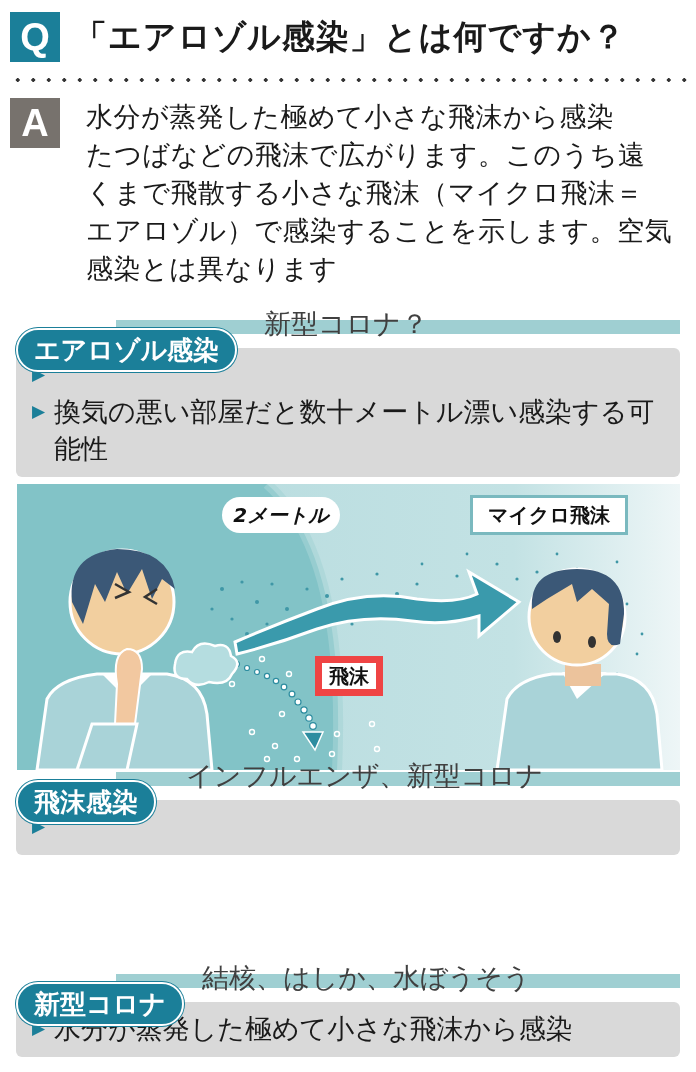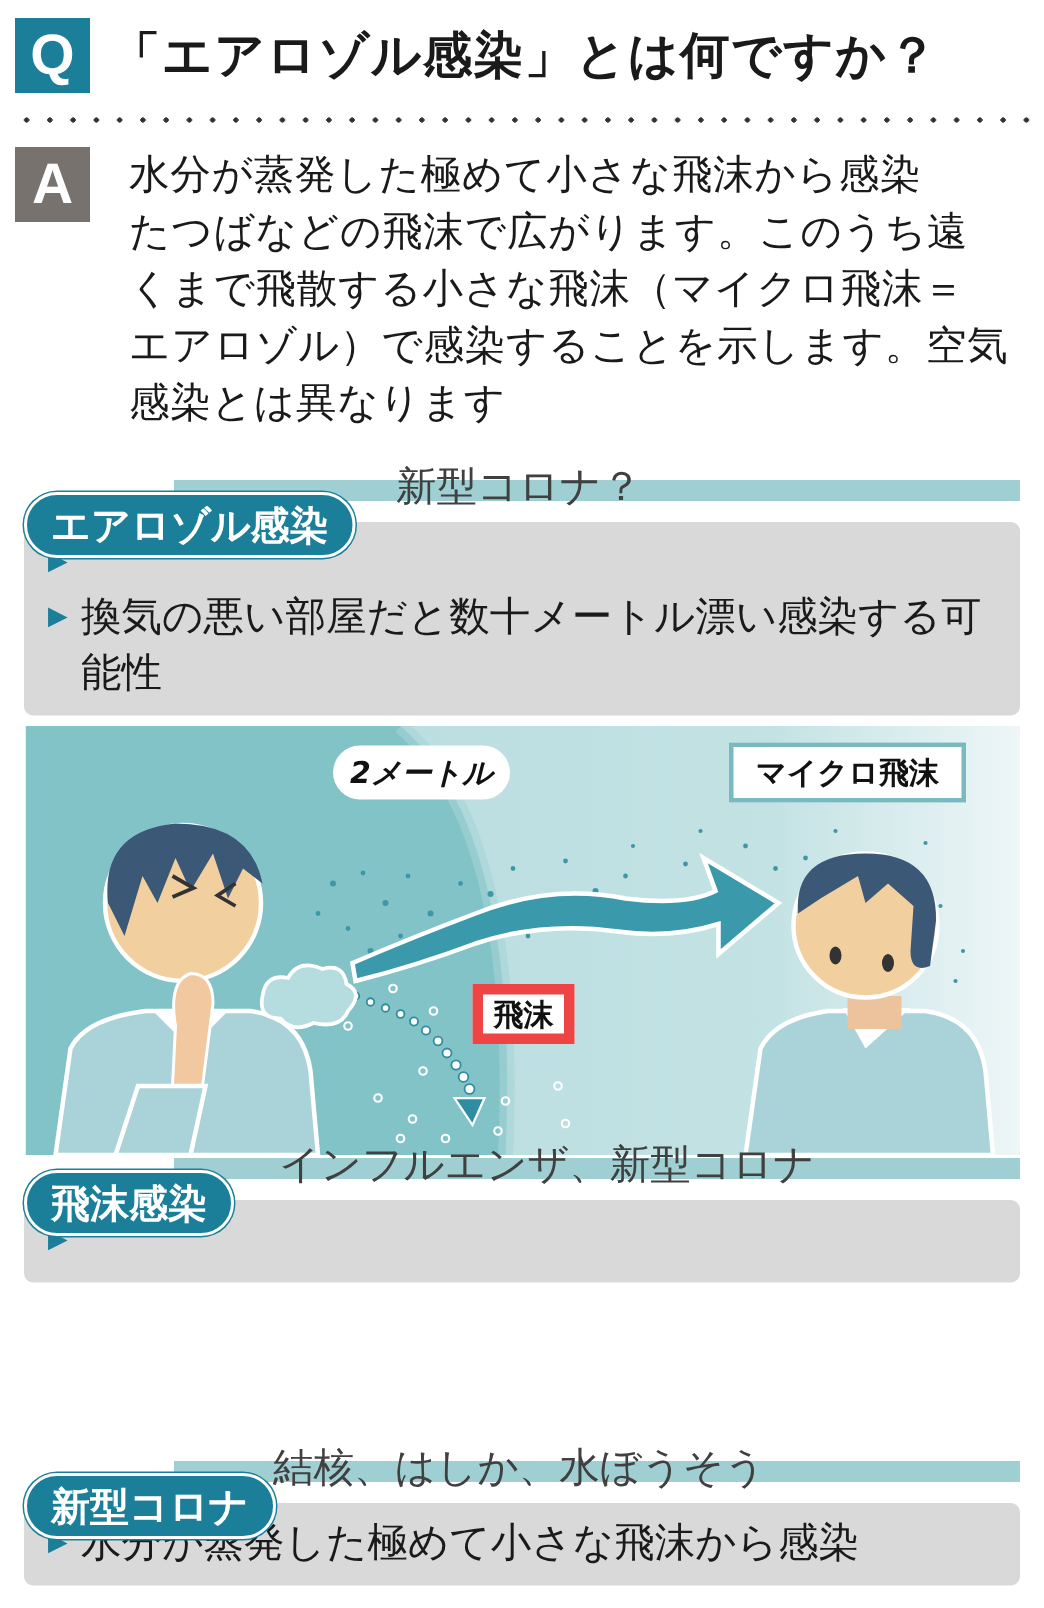--- a/index.html
+++ b/index.html
@@ -174,42 +174,42 @@
       <path d="M545 188 L560 215 L590 188" fill="#ffffff"></path>
       <rect x="548" y="180" width="36" height="22" fill="#ecc39c"></rect>
       <circle cx="560" cy="133" r="48" fill="#f2cf9f" stroke="#fff" stroke-width="3"></circle>
       <path d="M515 125 Q512 85 560 85 Q608 85 607 130 L603 160 Q590 165 590 150 L592 120 L575 105 L560 118 L555 100 L530 115 Z" fill="#3b5877"></path>
       <ellipse cx="540" cy="153" rx="4" ry="6" fill="#333"></ellipse>
       <ellipse cx="575" cy="158" rx="4" ry="6" fill="#333"></ellipse>
     </g>
   </svg>
 
   <div class="label" style="left:205px; top:13px; width:118px; height:36px; border-radius:18px;font-style:italic;">2メートル</div>
-  <div class="label" style="left:469px; top:11px; width:158px; height:40px; border:3px solid #7ab9bf;">マイクロ飛沫</div>
+  <div class="label" style="left:453px; top:11px; width:158px; height:40px; border:3px solid #7ab9bf;">マイクロ飛沫</div>
   <div class="label" style="left:298px; top:172px; width:68px; height:40px; border:7px solid #ef4444;">飛沫</div>
 </div>
 
 <div class="section" style="top:748px;">
   <div class="sec-head">
     <div class="sec-bar"></div>
     <div class="pill">飛沫感染</div>
     <div class="sec-sub" style="left:170px;">インフルエンザ、新型コロナ</div>
   </div>
   <div class="box">
     <div class="bullet">
       <span class="tri">▶</span>
     </div>
   </div>
 </div>
 
 <div class="section" style="top:950px;">
   <div class="sec-head">
     <div class="sec-bar"></div>
     <div class="pill">新型コロナ</div>
-    <div class="sec-sub" style="left:166px;">結核、はしか、水ぼうそう</div>
+    <div class="sec-sub" style="left:186px;">結核、はしか、水ぼうそう</div>
   </div>
   <div class="box">
     <div class="bullet">
       <span class="tri">▶</span>
       <span>水分が蒸発した極めて小さな飛沫から感染</span>
     </div>
   </div>
 </div>
 
 </body></html>

